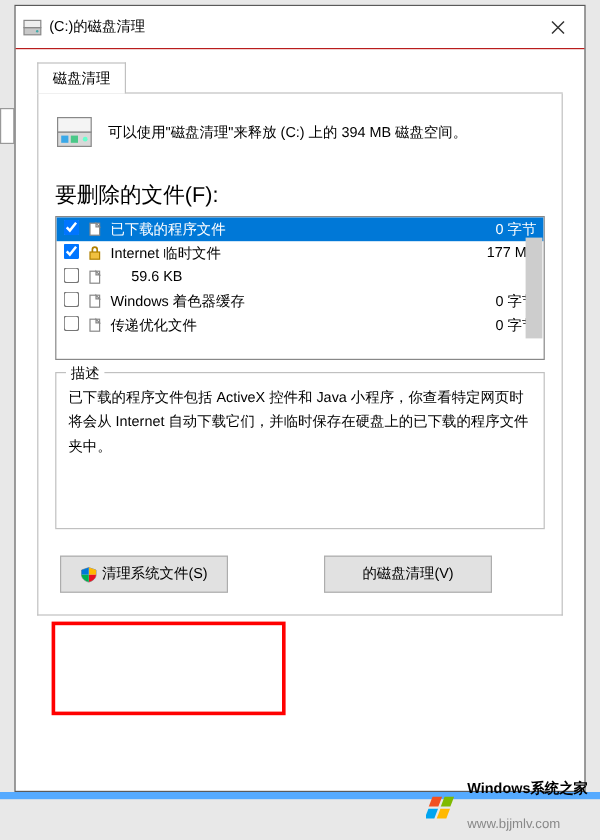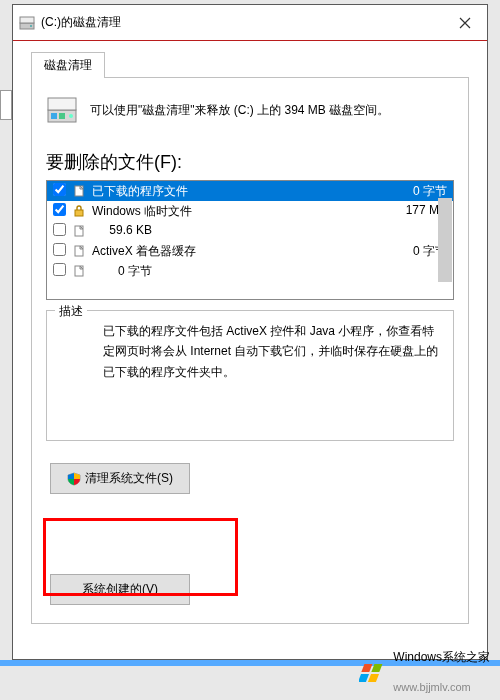--- a/index.html
+++ b/index.html
@@ -129,29 +129,27 @@
       position: absolute;
       top: -8px;
       left: 8px;
       background: #fff;
       padding: 0 4px;
       font-size: 12px;
     }
     .desc-text {
       font-size: 12px;
       line-height: 1.7;
-      margin-left: 46px;
     }
     .button-row {
       display: flex;
       gap: 80px;
       margin-top: 22px;
       padding: 0 4px;
-      align-items: flex-start;
-      flex-direction: column;
+      align-items: center;
     }
     .btn {
       border: 1px solid #adadad;
       background: #e1e1e1;
       padding: 6px 16px;
       font-size: 12px;
       font-family: inherit;
       display: inline-flex;
       align-items: center;
       gap: 4px;
@@ -259,52 +257,53 @@
             <span class="file-size">0 字节</span>
           </div>
           <div class="file-row">
             <input type="checkbox" checked="" style="">
             <span class="file-icon">
               <svg width="14" height="14" viewBox="0 0 14 14">
                 <rect x="3" y="6" width="8" height="6" fill="#f0c040" stroke="#b08000"></rect>
                 <path d="M5 6 V4 a2 2 0 0 1 4 0 V6" fill="none" stroke="#b08000" stroke-width="1.4"></path>
               </svg>
             </span>
-            <span class="file-name">Windows 临时文件</span>
+            <span class="file-name">Internet 临时文件</span>
             <span class="file-size">177 MB</span>
           </div>
           <div class="file-row">
             <input type="checkbox" style="">
             <span class="file-icon">
               <svg width="14" height="14" viewBox="0 0 14 14">
                 <rect x="3" y="2" width="8" height="10" fill="#fff" stroke="#888"></rect>
                 <path d="M8 2 L11 5 L8 5 Z" fill="#ddd" stroke="#888"></path>
               </svg>
             </span>
             <span class="file-size">59.6 KB</span>
           </div>
           <div class="file-row">
             <input type="checkbox" style="">
             <span class="file-icon">
               <svg width="14" height="14" viewBox="0 0 14 14">
                 <rect x="3" y="2" width="8" height="10" fill="#fff" stroke="#888"></rect>
                 <path d="M8 2 L11 5 L8 5 Z" fill="#ddd" stroke="#888"></path>
               </svg>
             </span>
-            <span class="file-name">ActiveX 着色器缓存</span>
+            <span class="file-name">Windows 着色器缓存</span>
             <span class="file-size">0 字节</span>
           </div>
           <div class="file-row">
             <input type="checkbox" style="">
             <span class="file-icon">
               <svg width="14" height="14" viewBox="0 0 14 14">
                 <rect x="3" y="2" width="8" height="10" fill="#fff" stroke="#888"></rect>
                 <path d="M8 2 L11 5 L8 5 Z" fill="#ddd" stroke="#888"></path>
               </svg>
             </span>
+            <span class="file-name">传递优化文件</span>
             <span class="file-size">0 字节</span>
           </div>
         </div>
 
 
       <div class="desc-group">
         <div class="fieldset">
           <div class="fieldset-legend">描述</div>
           <div class="desc-text">已下载的程序文件包括 ActiveX 控件和 Java 小程序，你查看特定网页时将会从 Internet 自动下载它们，并临时保存在硬盘上的已下载的程序文件夹中。</div>
         </div>
@@ -317,36 +316,36 @@
               <path d="M7 1 L13 3 V7 C13 10 10 12.5 7 13 C4 12.5 1 10 1 7 V3 Z" fill="#fff" stroke="#555" stroke-width="0.5"></path>
               <path d="M7 1 L13 3 V7 L7 7 Z" fill="#ffb900"></path>
               <path d="M7 1 L1 3 V7 L7 7 Z" fill="#0078d7"></path>
               <path d="M7 7 L13 7 C13 10 10 12.5 7 13 Z" fill="#e81123"></path>
               <path d="M7 7 L1 7 C1 10 4 12.5 7 13 Z" fill="#00b050"></path>
             </svg>
           </span>
           <span>清理系统文件(S)</span>
         </button>
         <button class="btn">
-          <span>系统创建的(V)</span>
+          <span>的磁盘清理(V)</span>
         </button>
       </div>
 
     </div>
   </div>
 </div>
 
 <div class="highlight-box" style="left:43px; top:518px; width:195px; height:78px;"></div>
 
 <div class="watermark">
   <span class="watermark-logo">
     <svg viewBox="0 0 28 24">
       <path d="M6 4 L14 4 L12 12 L4 12 Z" fill="#f25022" transform="skewX(-8)"></path>
       <path d="M16 4 L24 4 L22 12 L14 12 Z" fill="#7fba00" transform="skewX(-8)"></path>
       <path d="M4 14 L12 14 L10 22 L2 22 Z" fill="#00a4ef" transform="skewX(-8)"></path>
       <path d="M14 14 L22 14 L20 22 L12 22 Z" fill="#ffb900" transform="skewX(-8)"></path>
     </svg>
   </span>
   <div class="watermark-text">
-    <div style="font-weight:normal;">Windows系统之家</div>
+    <div style="font-weight:bold;">Windows系统之家</div>
     <div class="watermark-url">www.bjjmlv.com</div>
   </div>
 </div>
 
 </body></html>

